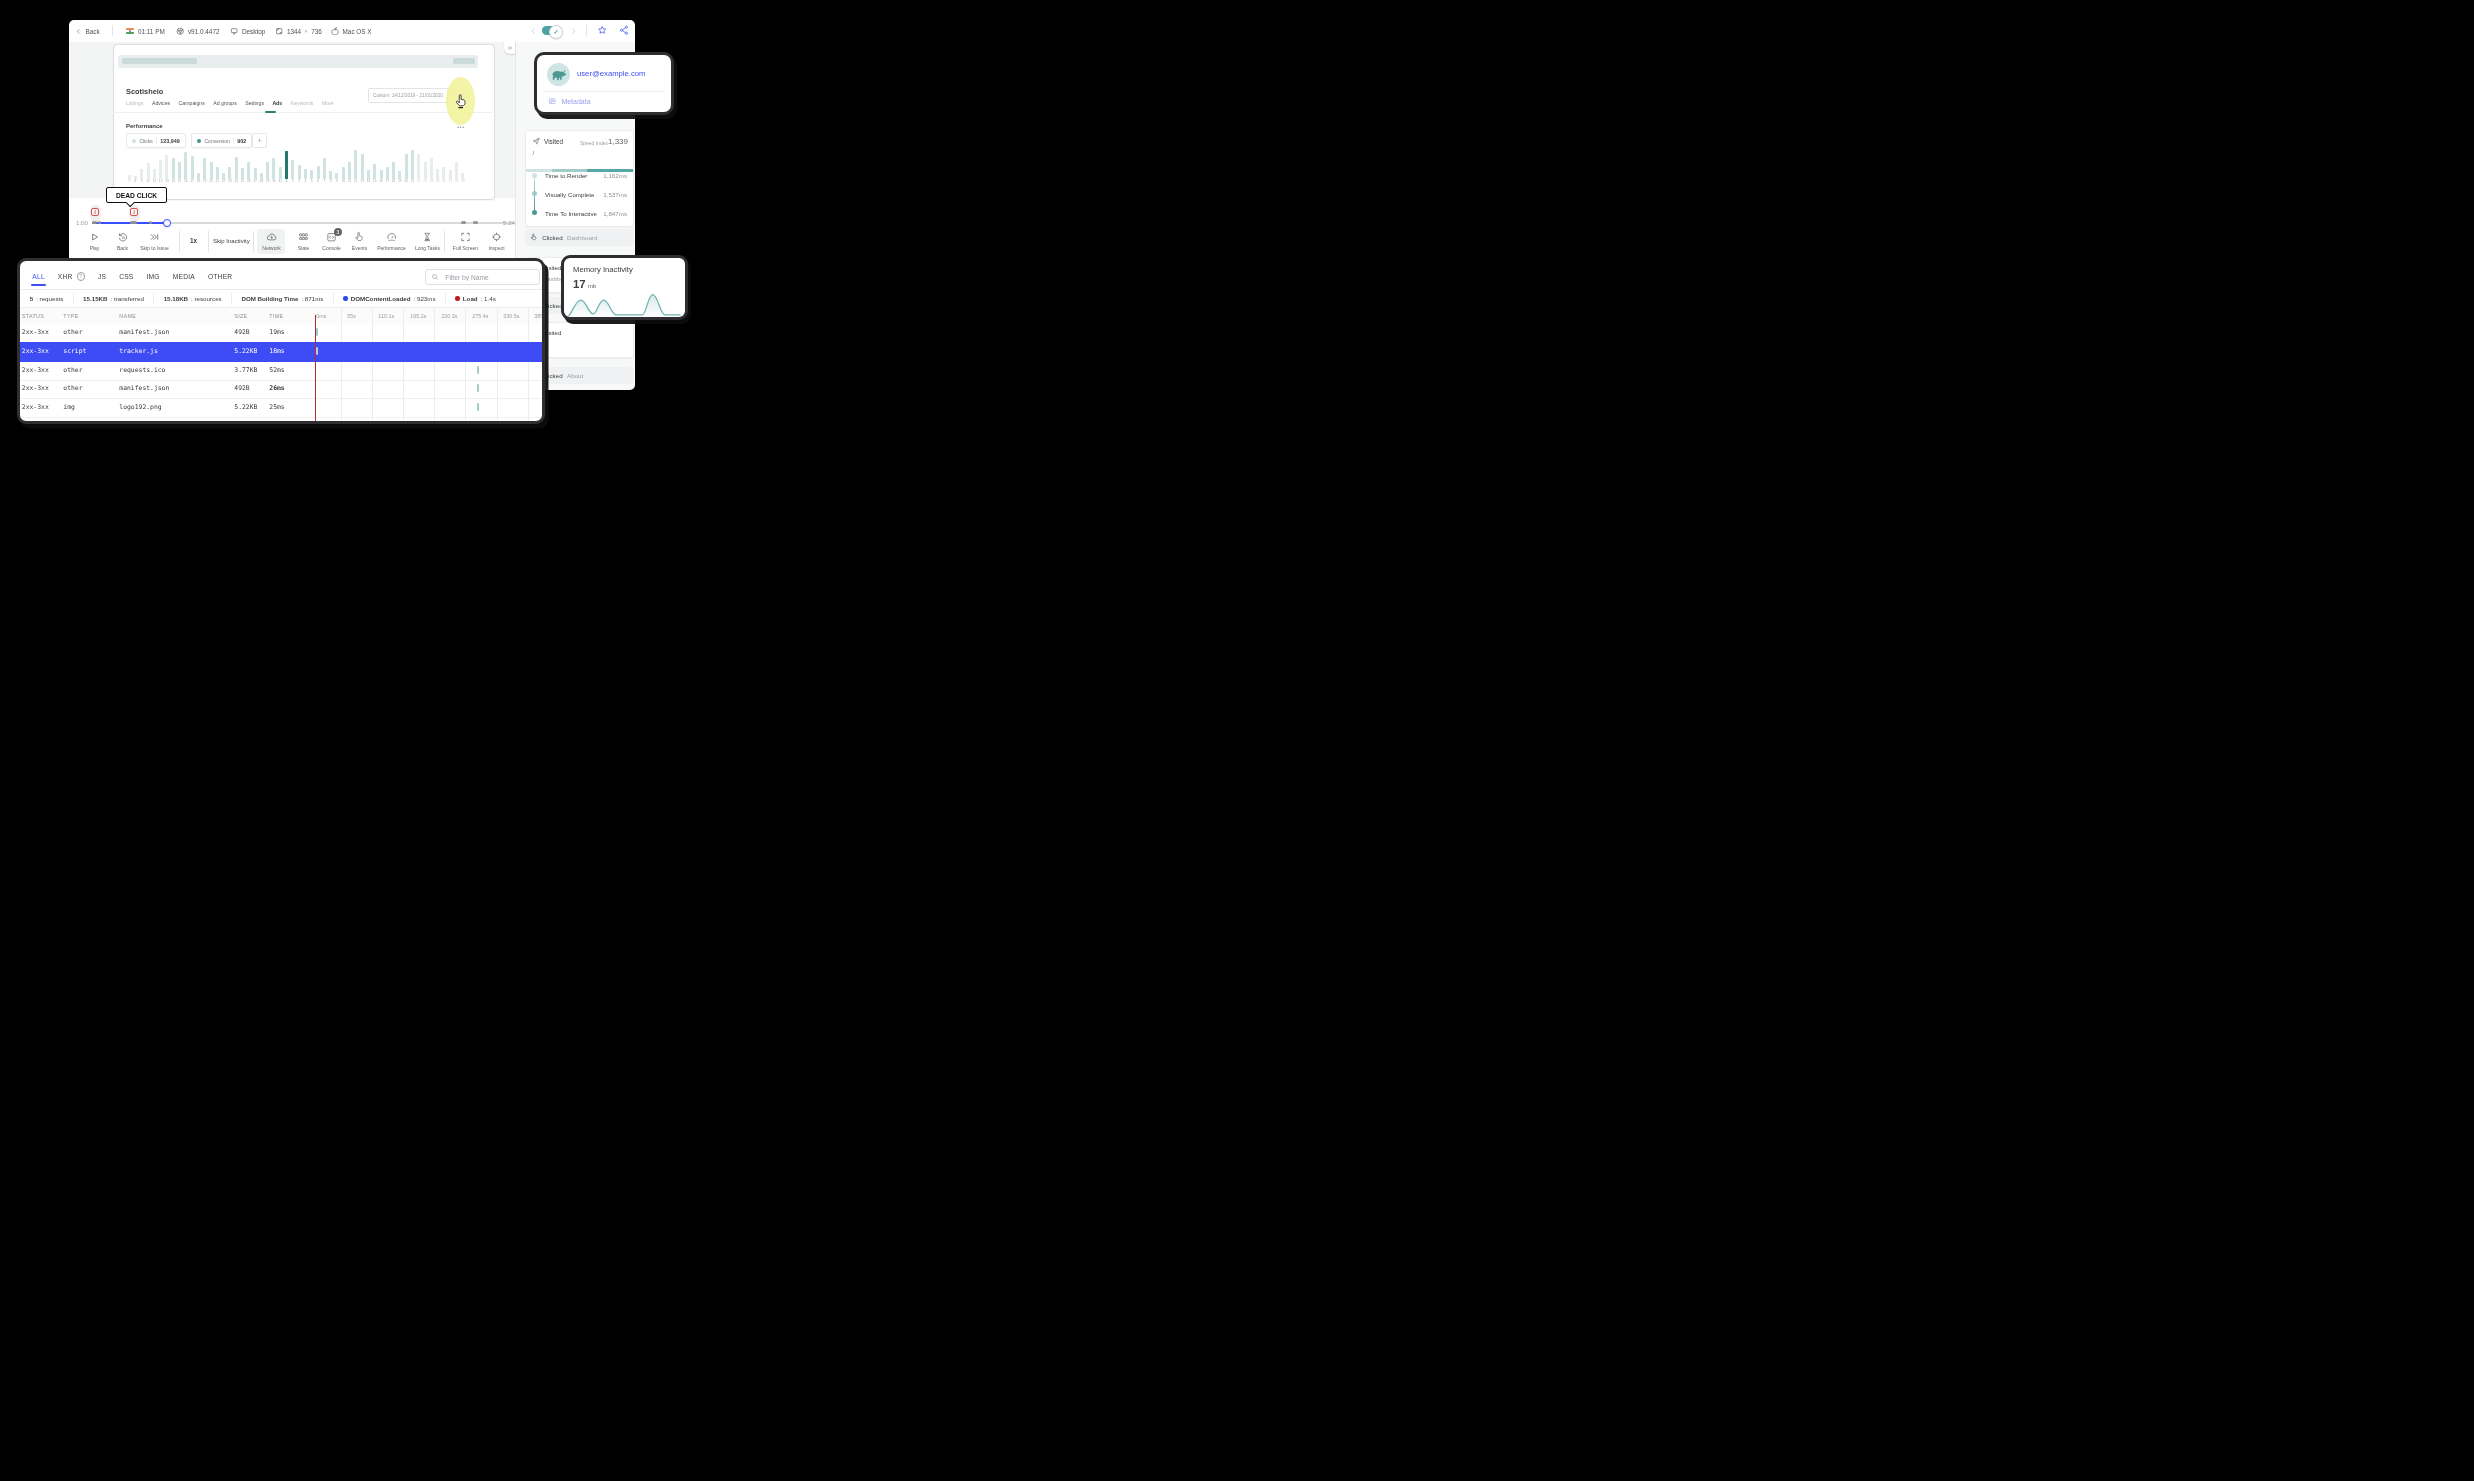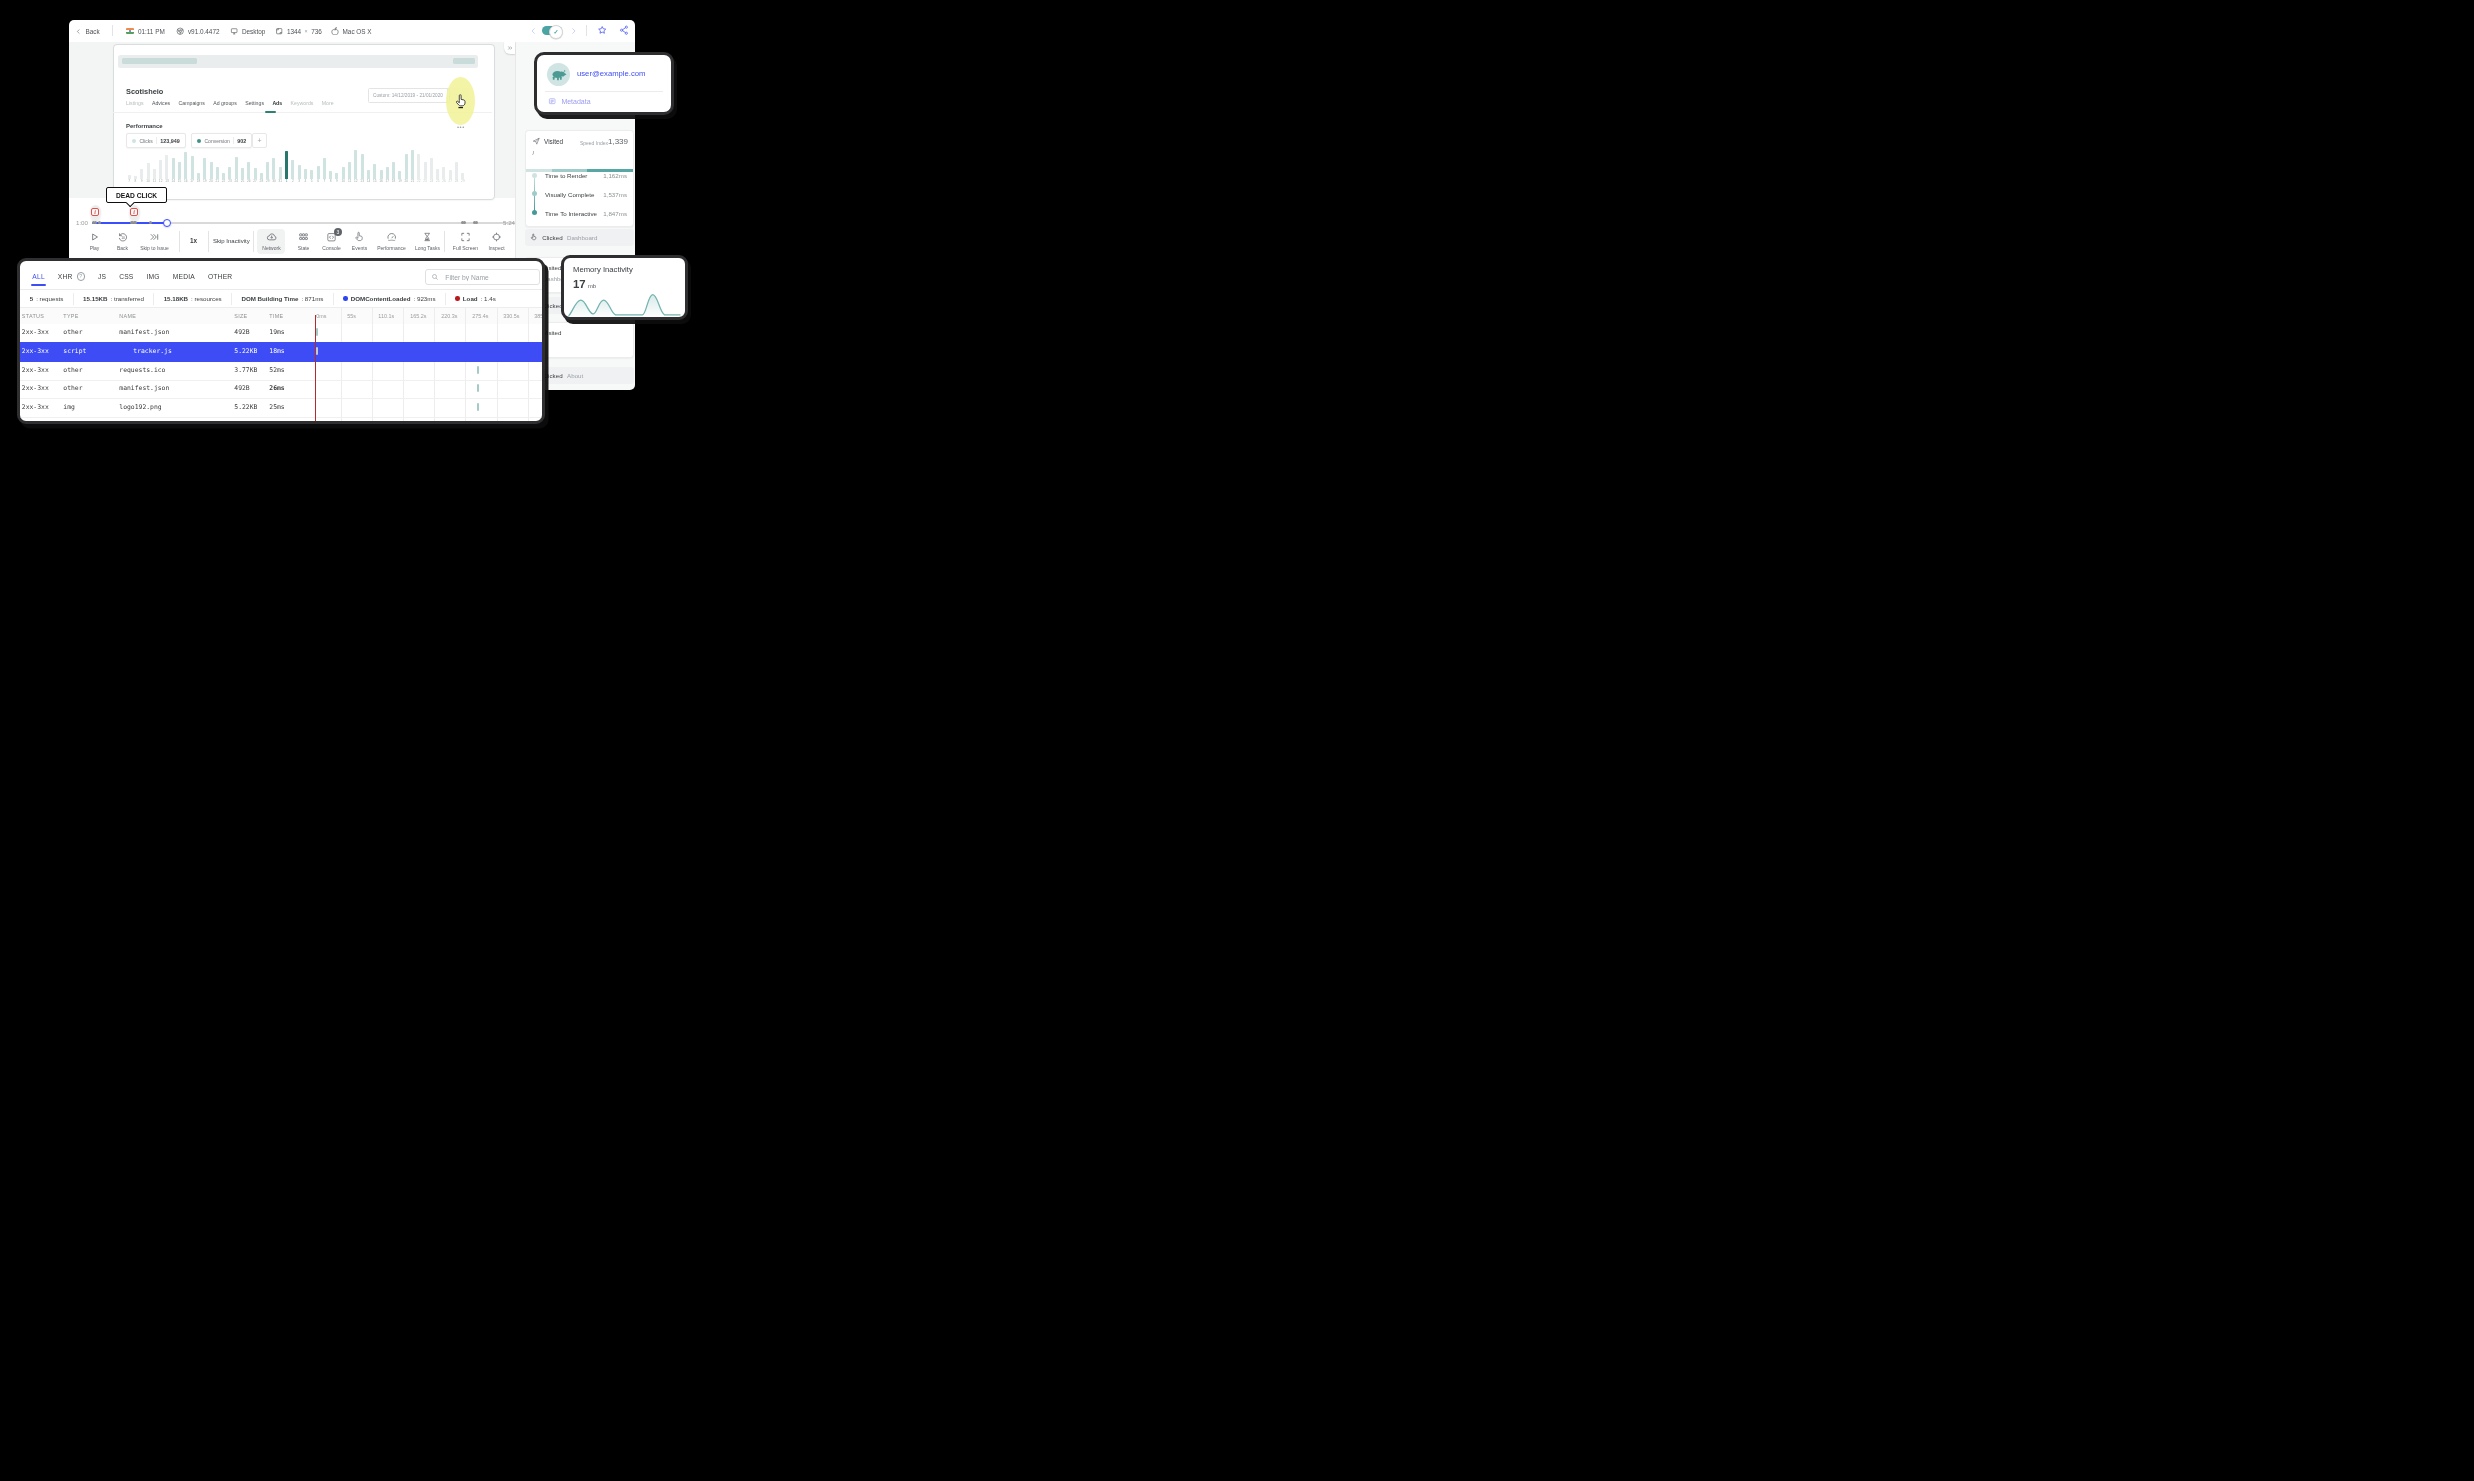--- a/index.html
+++ b/index.html
@@ -786,21 +786,21 @@
             <span style="left: 1.5px;">2xx-3xx</span>
             <span style="left: 43px;">other</span>
             <span style="left: 99px;">manifest.json</span>
             <span style="left: 214px;">492B</span>
             <span style="left: 249px;">19ms</span>
             <span class="tick" style="left: 296px; background: rgb(165, 203, 200);"></span>
           </div>
           <div class="nrow sel" style="top: 19px;">
             <span style="left: 1.5px;">2xx-3xx</span>
             <span style="left: 43px;">script</span>
-            <span style="left: 113px;">tracker.js</span>
+            <span style="left: 99px;">tracker.js</span>
             <span style="left: 214px;">5.22KB</span>
             <span style="left: 249px;">18ms</span>
             <span class="tick" style="left: 296px; background: rgb(195, 201, 207);"></span>
           </div>
           <div class="nrow" style="top: 38px;">
             <span style="left: 1.5px;">2xx-3xx</span>
             <span style="left: 43px;">other</span>
             <span style="left: 99px;">requests.ico</span>
             <span style="left: 214px;">3.77KB</span>
             <span style="left: 249px;">52ms</span>

